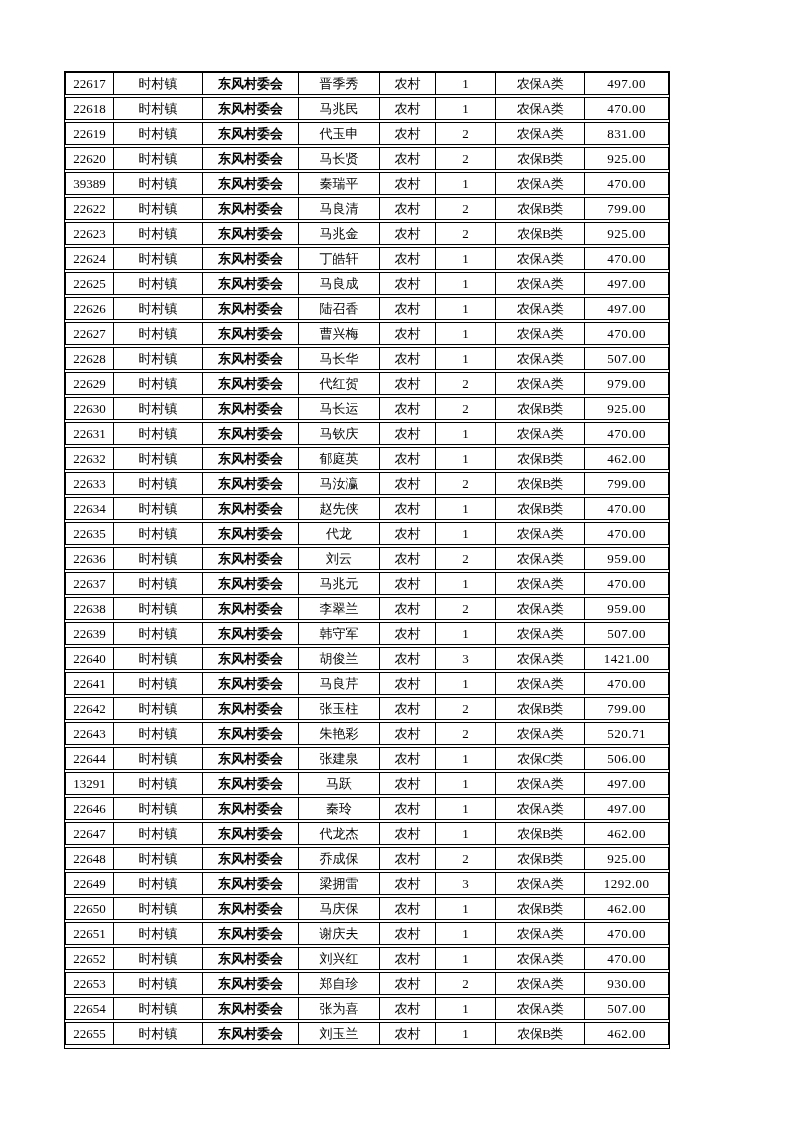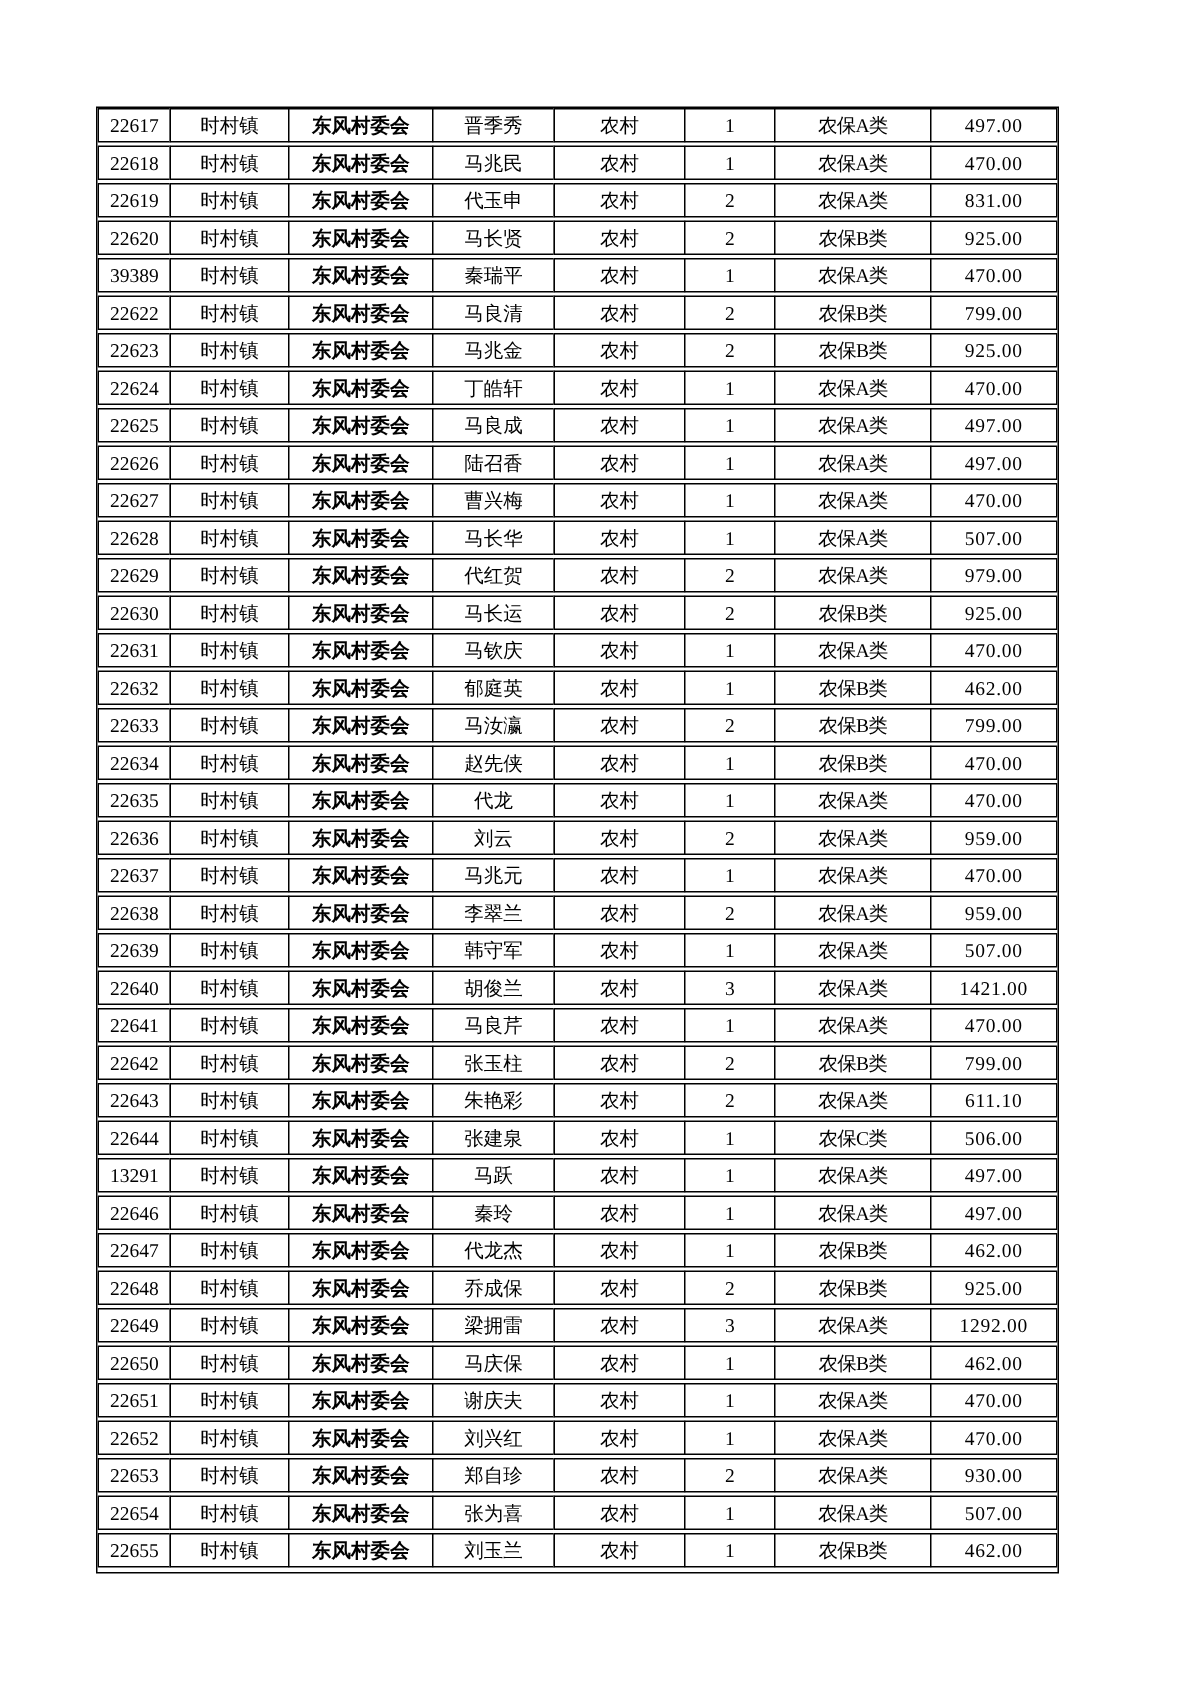--- a/index.html
+++ b/index.html
@@ -48,26 +48,26 @@
     font-size: 13px;
     line-height: 1;
     white-space: nowrap;
     overflow: hidden;
     background: #ffffff;
   }
   .cell:last-child {
     margin-right: 0;
   }
   .c0 { width: 49px; }
-  .c1 { width: 80px; }
+  .c1 { width: 90px; }
   .c2 { width: 97px; font-weight: bold; }
   .c3 { width: 82px; }
-  .c4 { width: 88px; }
+  .c4 { width: 57px; }
   .c5 { width: 61px; }
-  .c6 { width: 105px; letter-spacing: -0.5px; }
+  .c6 { width: 90px; letter-spacing: -0.5px; }
   .c7 { width: 85px; letter-spacing: 0.5px; }
 </style>
 </head>
 <body>
 
 <div class="page">
   <div class="table-wrap">
   <div class="row">
     <div class="cell c0">22617</div>
     <div class="cell c1">时村镇</div>
@@ -355,21 +355,21 @@
   </div>
 
   <div class="row">
     <div class="cell c0">22643</div>
     <div class="cell c1">时村镇</div>
     <div class="cell c2">东风村委会</div>
     <div class="cell c3">朱艳彩</div>
     <div class="cell c4">农村</div>
     <div class="cell c5">2</div>
     <div class="cell c6">农保A类</div>
-    <div class="cell c7">611.10</div>
+    <div class="cell c7">520.71</div>
   </div>
 
   <div class="row">
     <div class="cell c0">22644</div>
     <div class="cell c1">时村镇</div>
     <div class="cell c2">东风村委会</div>
     <div class="cell c3">张建泉</div>
     <div class="cell c4">农村</div>
     <div class="cell c5">1</div>
     <div class="cell c6">农保C类</div>

